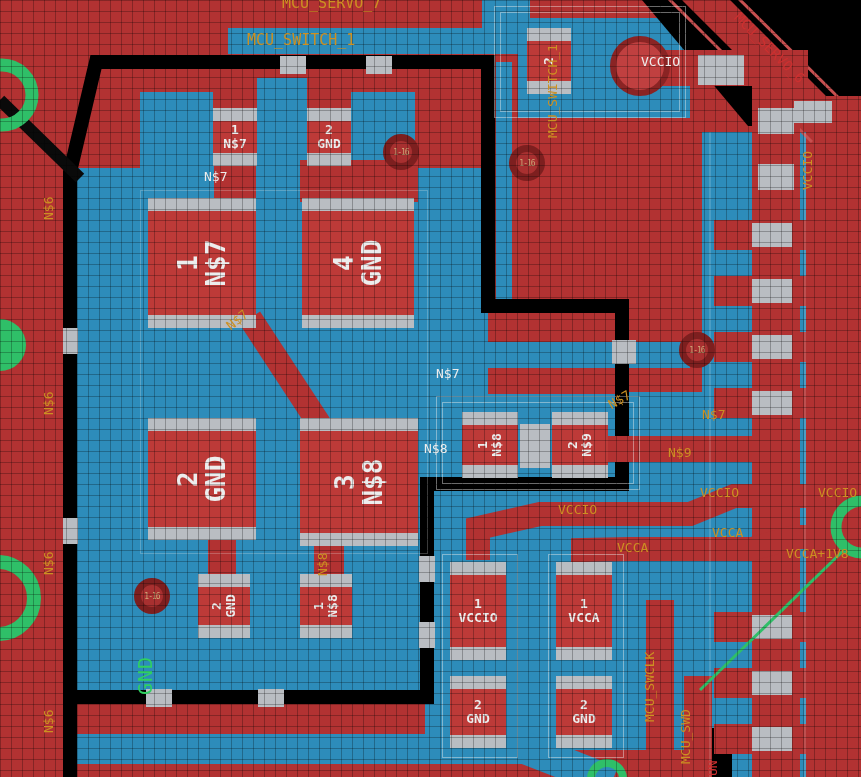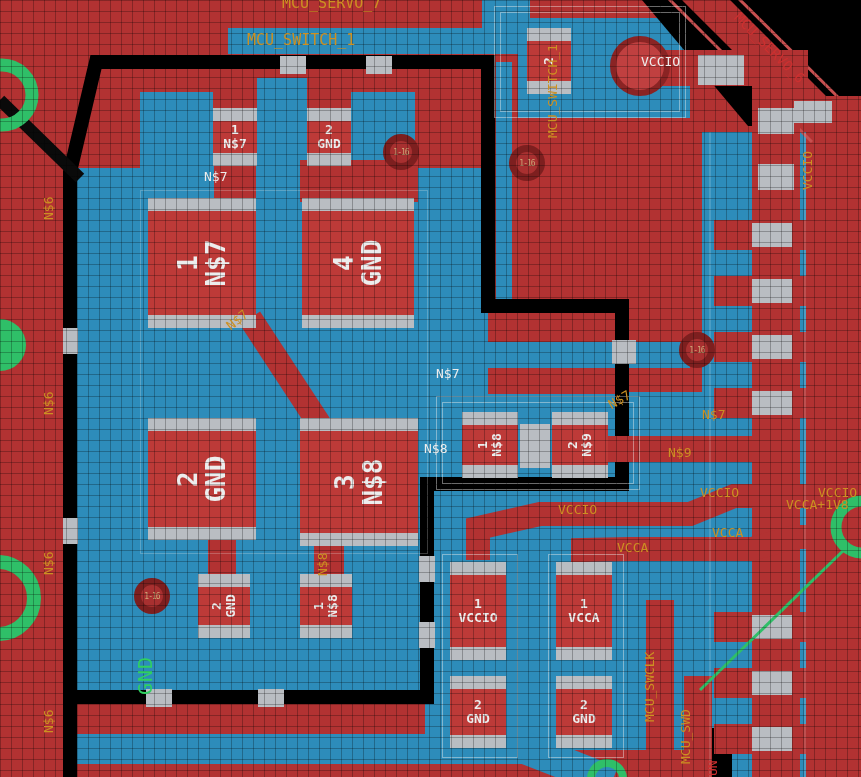--- a/index.html
+++ b/index.html
@@ -324,21 +324,21 @@
   <div class="lbl" style="left:668px;top:446px;">N$9</div>
 
   <div class="lbl white" style="left:641px;top:55px;">VCCIO</div>
   <div class="lbl v" style="left:801px;top:190px;">VCCIO</div>
   <div class="lbl" style="left:558px;top:503px;">VCCIO</div>
   <div class="lbl" style="left:700px;top:486px;">VCCIO</div>
   <div class="lbl" style="left:818px;top:486px;">VCCIO</div>
 
   <div class="lbl" style="left:617px;top:541px;">VCCA</div>
   <div class="lbl" style="left:712px;top:526px;">VCCA</div>
-  <div class="lbl" style="left:786px;top:498px;">VCCA+1V8</div>
+  <div class="lbl" style="left:786px;top:547px;">VCCA+1V8</div>
 
   <div class="lbl v green" style="left:135px;top:695px;">GND</div>
   <div class="lbl v" style="left:643px;top:722px;">MCU_SWCLK</div>
   <div class="lbl v" style="left:679px;top:764px;">MCU_SWD</div>
   <div class="lbl v red" style="left:706px;top:776px;">UN</div>
   <div class="lbl red" style="left:742px;top:10px;transform:rotate(45deg);transform-origin:0 0;font-size:14px;">MCU_SERVO_6</div>
 
 </div>
 
 </body></html>

